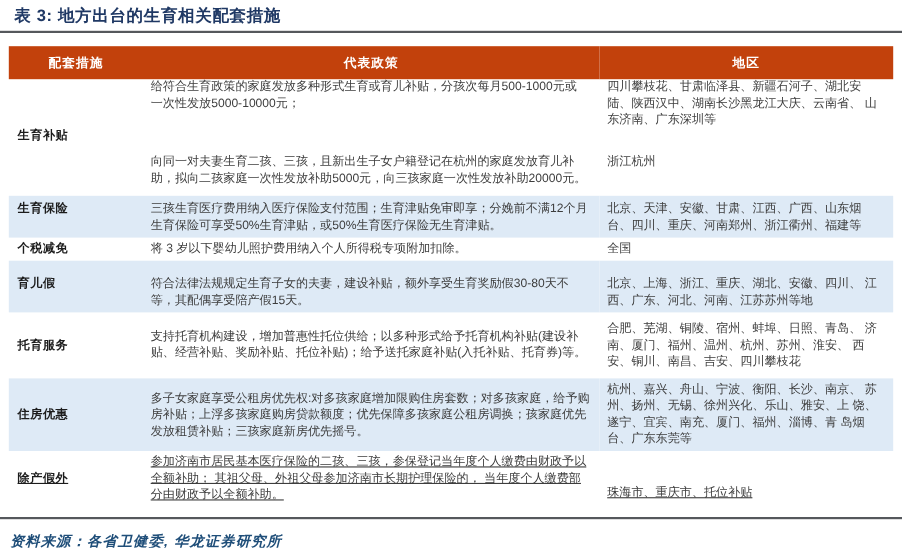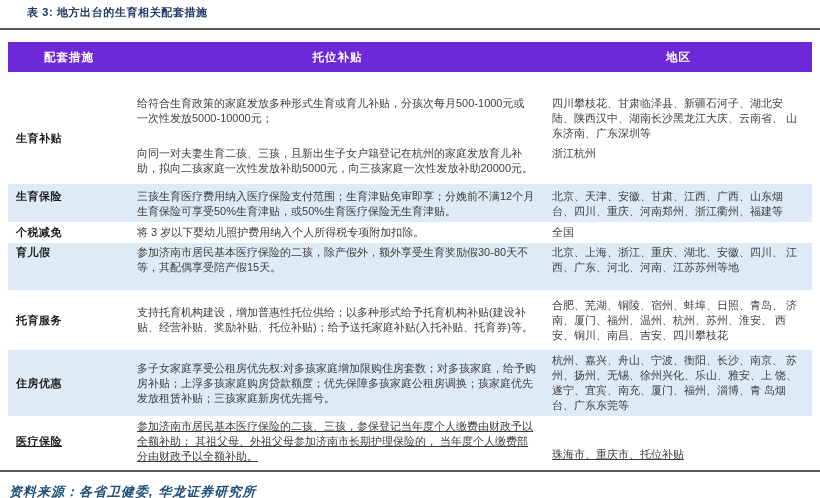--- a/index.html
+++ b/index.html
@@ -4,22 +4,22 @@
 <style>
   * { margin: 0; padding: 0; box-sizing: border-box; }
   html, body {
     width: 820px; height: 498px; overflow: hidden;
     background: #ffffff;
     font-family: "Liberation Sans", "DejaVu Sans", sans-serif;
   }
   .page { position: relative; width: 820px; height: 498px; background: #fff; }
 
   .doc-title {
-    position: absolute; left: 27px; top: 5px;
-    font-size: 11px; font-weight: bold; color: #1F3864;
+    position: absolute; left: 13px; top: 5px;
+    font-size: 15px; font-weight: bold; color: #1F3864;
     letter-spacing: 0.6px;
   }
   .top-rule {
     position: absolute; left: 0; top: 28px; width: 820px; height: 0;
     border-top: 2px solid #55585c;
   }
   .bottom-rule {
     position: absolute; left: 0; top: 470px; width: 820px; height: 0;
     border-top: 2px solid #55585c;
   }
@@ -30,43 +30,43 @@
     white-space: nowrap;
   }
 
   .table-wrap { position: absolute; left: 8px; top: 42px; width: 804px; }
   table.policy-table { width: 100%; border-collapse: collapse; table-layout: fixed; }
   .policy-table col.c-measure { width: 122px; }
   .policy-table col.c-policy  { width: 415px; }
   .policy-table col.c-region  { width: 267px; }
 
   .policy-table th {
-    background: #6d28d9; color: #ffffff;
+    background: #c2410c; color: #ffffff;
     font-size: 11.5px; font-weight: bold;
     height: 30px; text-align: center; vertical-align: middle;
     letter-spacing: 1px;
   }
   .policy-table td {
     font-size: 11px; line-height: 15px; color: #3d3d3d;
     vertical-align: middle; padding: 3px 7px;
     word-break: break-all;
   }
   .policy-table td.measure {
     font-weight: bold; color: #1c1c1c; padding-left: 8px;
     letter-spacing: 0.5px;
   }
   .policy-table tr.band td { background: #DEEAF6; }
 
   
-  tr.r1a td { height: 66px; vertical-align: top; padding-top: 24px; }
+  tr.r1a td { height: 66px; vertical-align: top; padding-top: 0; }
   tr.r1a td.measure { vertical-align: middle; margin-top: 32px; }
   tr.r1b td { height: 40px; vertical-align: top; padding-top: 2px; margin-top: 40px; }
   tr.r2  td { height: 36px; vertical-align: top; padding-top: 5px; }
   tr.r3  td { height: 18px; }
-  tr.r4  td { height: 47px; vertical-align: top; padding-top: 2px; }
+  tr.r4  td { height: 47px; vertical-align: top; padding-top: 14px; }
   tr.r5  td { height: 60px; }
   tr.r6  td { height: 60px; }
   tr.r7  td { height: 46px; text-decoration: underline; }
   tr.r7  td.region { vertical-align: bottom; padding-bottom: 5px; }
 </style>
 </head>
 <body>
 
 <div class="page">
 
@@ -76,21 +76,21 @@
   <div class="table-wrap">
     <table class="policy-table">
       <colgroup>
         <col class="c-measure">
           <col class="c-policy">
           <col class="c-region">
       </colgroup>
       <thead>
         <tr>
           <th>配套措施</th>
-          <th>托位补贴</th>
+          <th>代表政策</th>
           <th>地区</th>
         </tr>
       </thead>
       <tbody>
         <tr class="r1a">
           <td class="measure" rowspan="2">生育补贴</td>
           <td class="policy">给符合生育政策的家庭发放多种形式生育或育儿补贴，分孩次每月500-1000元或 一次性发放5000-10000元；</td>
           <td class="region">四川攀枝花、甘肃临泽县、新疆石河子、湖北安 陆、陕西汉中、湖南长沙黑龙江大庆、云南省、 山东济南、广东深圳等</td>
         </tr>
         <tr class="r1b">
@@ -102,35 +102,35 @@
           <td class="policy">三孩生育医疗费用纳入医疗保险支付范围；生育津贴免审即享；分娩前不满12个月生育保险可享受50%生育津贴，或50%生育医疗保险无生育津贴。</td>
           <td class="region">北京、天津、安徽、甘肃、江西、广西、山东烟 台、四川、重庆、河南郑州、浙江衢州、福建等</td>
         </tr>
         <tr class="r3">
           <td class="measure">个税减免</td>
           <td class="policy">将 3 岁以下婴幼儿照护费用纳入个人所得税专项附加扣除。</td>
           <td class="region">全国</td>
         </tr>
         <tr class="r4 band">
           <td class="measure">育儿假</td>
-          <td class="policy">参加济南市居民基本医疗保险的二孩，除产假外，额外享受生育奖励假30-80天不等，其配偶享受陪产假15天。</td>
+          <td class="policy">符合法律法规规定生育子女的夫妻，建设补贴，额外享受生育奖励假30-80天不等，其配偶享受陪产假15天。</td>
           <td class="region">北京、上海、浙江、重庆、湖北、安徽、四川、 江西、广东、河北、河南、江苏苏州等地</td>
         </tr>
         <tr class="r5">
           <td class="measure">托育服务</td>
           <td class="policy">支持托育机构建设，增加普惠性托位供给；以多种形式给予托育机构补贴(建设补贴、经营补贴、奖励补贴、托位补贴)；给予送托家庭补贴(入托补贴、托育券)等。</td>
           <td class="region">合肥、芜湖、铜陵、宿州、蚌埠、日照、青岛、 济南、厦门、福州、温州、杭州、苏州、淮安、 西安、铜川、南昌、吉安、四川攀枝花</td>
         </tr>
         <tr class="r6 band">
           <td class="measure">住房优惠</td>
           <td class="policy">多子女家庭享受公租房优先权:对多孩家庭增加限购住房套数；对多孩家庭，给予购房补贴；上浮多孩家庭购房贷款额度；优先保障多孩家庭公租房调换；孩家庭优先发放租赁补贴；三孩家庭新房优先摇号。</td>
           <td class="region">杭州、嘉兴、舟山、宁波、衡阳、长沙、南京、 苏州、扬州、无锡、徐州兴化、乐山、雅安、上 饶、遂宁、宜宾、南充、厦门、福州、淄博、青 岛烟台、广东东莞等</td>
         </tr>
         <tr class="r7">
-          <td class="measure">医疗保险</td>
+          <td class="measure">除产假外</td>
           <td class="policy">参加济南市居民基本医疗保险的二孩、三孩，参保登记当年度个人缴费由财政予以全额补助； 其祖父母、外祖父母参加济南市长期护理保险的， 当年度个人缴费部分由财政予以全额补助。</td>
           <td class="region">珠海市、重庆市、托位补贴</td>
         </tr>
       </tbody>
     </table>
   </div>
 
   <div class="bottom-rule"></div>
   <div class="doc-footer">资料来源：各省卫健委, 华龙证券研究所</div>
 

